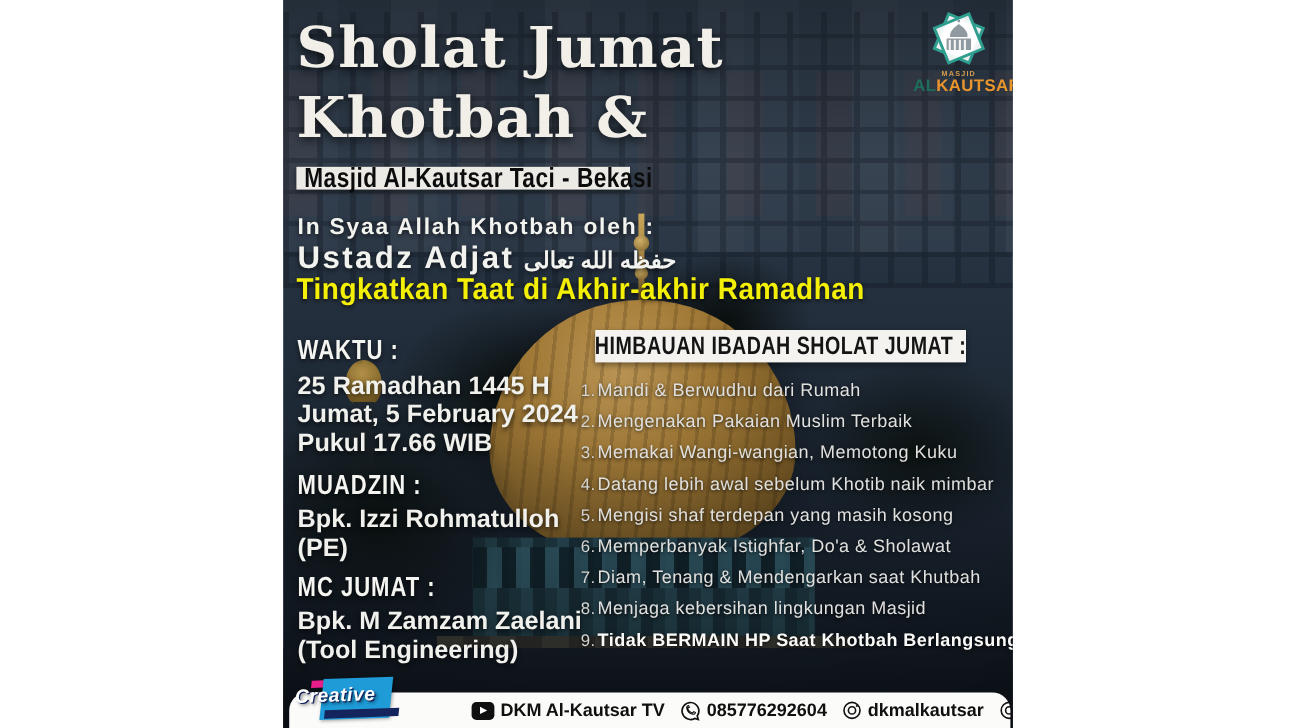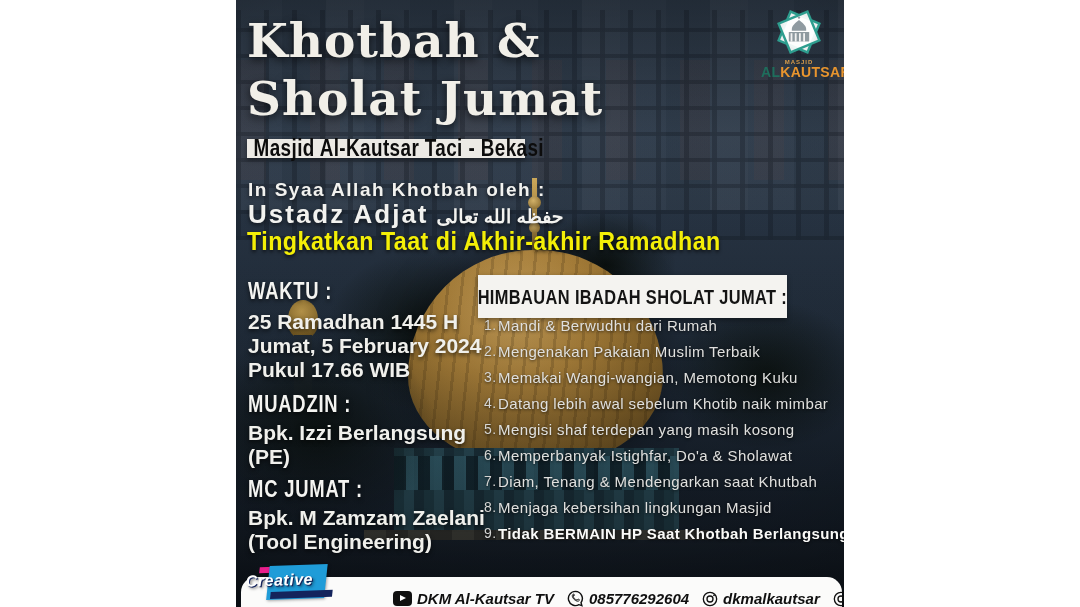--- a/index.html
+++ b/index.html
@@ -68,40 +68,40 @@
       letter-spacing:.5px;text-shadow:0 2px 4px rgba(0,0,0,.7);white-space:nowrap;}
   .theme span{display:inline-block;transform:scaleX(.93);transform-origin:0 50%;}
   .heading{color:#f4f4f1;font-weight:800;font-size:23px;letter-spacing:1px;
       text-shadow:0 2px 5px rgba(0,0,0,.7);position:absolute;left:12px;white-space:nowrap;}
   .heading span{display:inline-block;transform:scaleX(.8);transform-origin:0 50%;}
   .lines{position:absolute;left:12px;color:#f0f0ec;font-size:21px;font-weight:700;line-height:24px;
       text-shadow:0 2px 4px rgba(0,0,0,.65);white-space:nowrap;}
   .h-waktu{top:278px;} .l-waktu{top:310px;}
   .h-muadzin{top:391px;} .l-muadzin{top:421px;}
   .h-mc{top:476px;} .l-mc{top:506px;}
-  .himbauan-box{position:absolute;left:242px;top:275px;width:309px;height:43px;background:#f4f3f0;
+  .himbauan-box{position:absolute;left:260px;top:275px;width:309px;height:27px;background:#f4f3f0;
       box-shadow:0 2px 5px rgba(0,0,0,.4);display:flex;align-items:center;justify-content:center;}
   .himbauan-box span{display:inline-block;transform:scaleX(.78);font-size:21px;font-weight:800;
       color:#141414;white-space:nowrap;letter-spacing:.5px;}
   .himbauan-list{position:absolute;left:248px;top:312px;width:352px;}
   .h-item{display:flex;height:26px;align-items:center;color:#e0e0de;font-size:15px;
       letter-spacing:.4px;text-shadow:0 1px 3px rgba(0,0,0,.7);white-space:nowrap;}
   .h-item .num{width:14px;flex:none;font-size:14px;color:#d5d5d3;}
   .h-item.bold .txt{font-weight:800;color:#fafaf8;}
   
   .star-logo{position:absolute;left:525px;top:2px;width:76px;height:78px;z-index:3;text-align:center;}
   .star-logo svg{display:block;margin:0 auto;}
   .logo-words{margin-top:-4px;line-height:9px;}
   .logo-masjid{font-size:6px;color:#d89b4a;letter-spacing:1px;font-weight:700;display:block;}
   .logo-name{font-size:14px;font-weight:800;letter-spacing:.3px;}
   .logo-al{color:#1e6e5c;} .logo-kautsar{color:#e8952e;}
   
   .footer-bar{position:absolute;left:5px;right:2px;bottom:0;height:30px;background:#fbfbfa;
-      border-radius:15px 15px 0 0;z-index:4;display:flex;align-items:flex-end;
-      padding-left:152px;box-sizing:border-box;gap:13px;font-style:italic;}
+      border-radius:15px 15px 0 0;z-index:4;display:flex;align-items:center;
+      padding-left:152px;box-sizing:border-box;gap:13px;}
   .channel{display:flex;align-items:center;gap:5px;color:#101010;font-weight:700;font-size:15px;
       white-space:nowrap;}
   .ic{flex:none;display:inline-flex;align-items:center;justify-content:center;}
   .ic-yt{width:19px;height:15px;background:#101010;border-radius:4px;position:relative;}
   .ic-yt:after{content:"";position:absolute;left:7px;top:4px;border-left:6px solid #fff;
       border-top:3.5px solid transparent;border-bottom:3.5px solid transparent;}
   
   .creative{position:absolute;left:4px;bottom:4px;width:112px;height:38px;z-index:5;transform:rotate(-2deg);}
   .creative .blue{position:absolute;left:28px;top:0;width:58px;height:34px;background:#1f9cd8;
       transform:skewX(-8deg);box-shadow:1px 1px 3px rgba(0,0,0,.35);}
@@ -148,22 +148,22 @@
           <circle cx="50" cy="26" r="2"></circle>
         </g>
       </svg>
       <div class="logo-words">
         <span class="logo-masjid">MASJID</span>
         <span class="logo-name"><span class="logo-al">AL</span><span class="logo-kautsar">KAUTSAR</span></span>
       </div>
     </div>
 
     <div class="title">
+      <div>Sholat Jumat</div>
       <div>Khotbah &amp;</div>
-      <div>Sholat Jumat</div>
     </div>
 
     <div class="subtitle-box">
       <span>Masjid Al-Kautsar Taci - Bekasi</span>
     </div>
 
     <div class="intro">In Syaa Allah Khotbah oleh :</div>
     <div class="ustadz">
       <span>Ustadz Adjat</span><span class="arabic" dir="rtl">حفظه الله تعالى</span>
     </div>
@@ -171,21 +171,21 @@
 
     <div class="heading h-waktu"><span>WAKTU :</span></div>
     <div class="lines l-waktu">
       <div>25 Ramadhan 1445 H</div>
       <div>Jumat, 5 February 2024</div>
       <div>Pukul 17.66 WIB</div>
     </div>
 
     <div class="heading h-muadzin"><span>MUADZIN :</span></div>
     <div class="lines l-muadzin">
-      <div>Bpk. Izzi Berlangsung</div>
+      <div>Bpk. Izzi Rohmatulloh</div>
       <div>(PE)</div>
     </div>
 
     <div class="heading h-mc"><span>MC JUMAT :</span></div>
     <div class="lines l-mc">
       <div>Bpk. M Zamzam Zaelani</div>
       <div>(Tool Engineering)</div>
     </div>
 
     <div class="himbauan-box">

